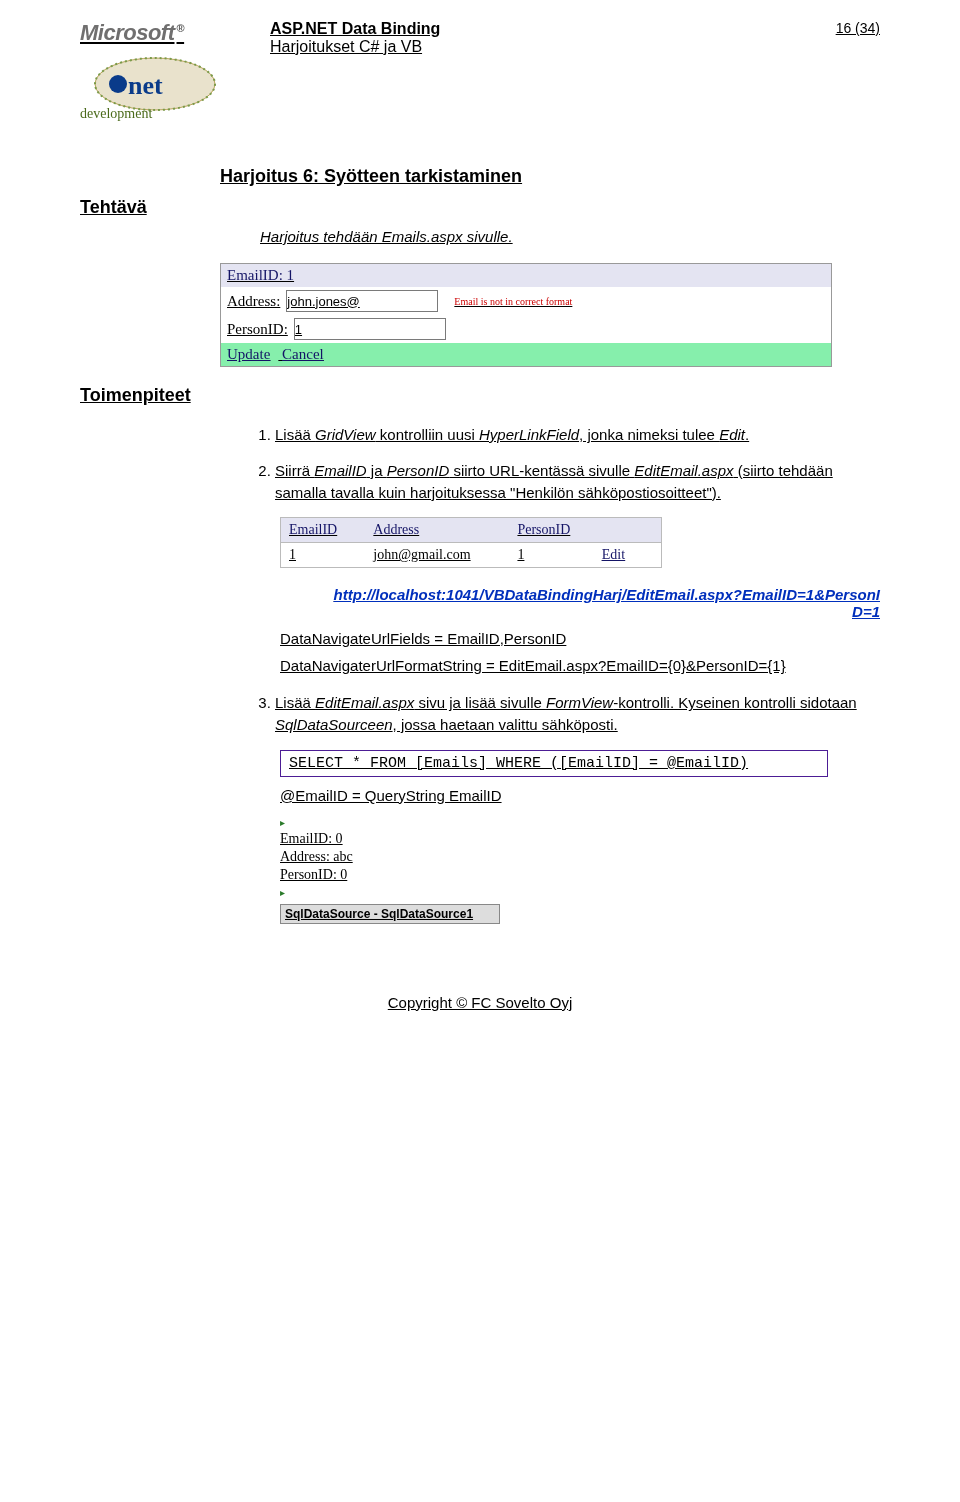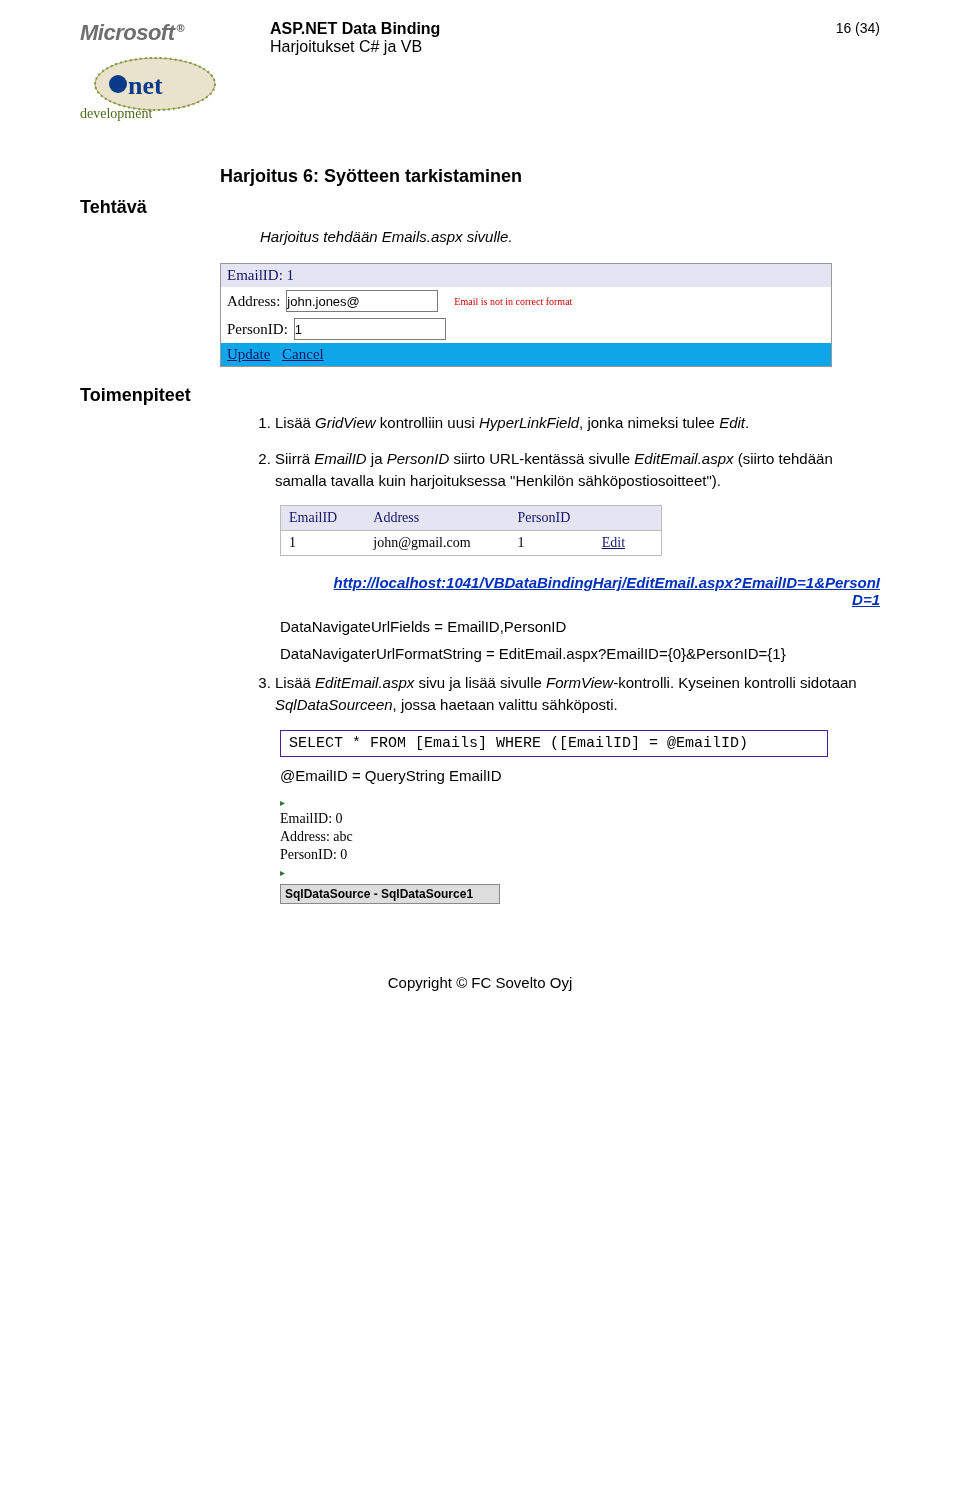--- a/index.html
+++ b/index.html
@@ -6,20 +6,21 @@
     margin: 0;
     padding: 0;
     font-family: Arial, Helvetica, sans-serif;
     font-size: 16px;
     color: #000;
     background: #fff;
     width: 960px;
   }
   .page {
     padding: 20px 80px 40px 80px;
+    text-decoration: underline;
   }
   .header {
     display: flex;
     align-items: flex-start;
     justify-content: space-between;
   }
   .logo-block {
     width: 170px;
   }
   .ms-logo {
@@ -108,26 +109,26 @@
   }
   .link-btn {
     color: #141466;
     text-decoration: underline;
     font-family: "Times New Roman", serif;
     font-size: 15px;
     margin-right: 8px;
     cursor: pointer;
   }
   .form-footer {
-    background: #0ea5e9;
+    background: #86efac;
     padding: 3px 6px;
   }
 
   .ol {
-    margin: 6px 0 0 140px;
+    margin: 18px 0 0 140px;
     padding-left: 55px;
     font-size: 15px;
     line-height: 1.45;
   }
   .ol li {
     margin-bottom: 14px;
   }
 
   .grid-shot {
     margin: 14px 0 14px 200px;

